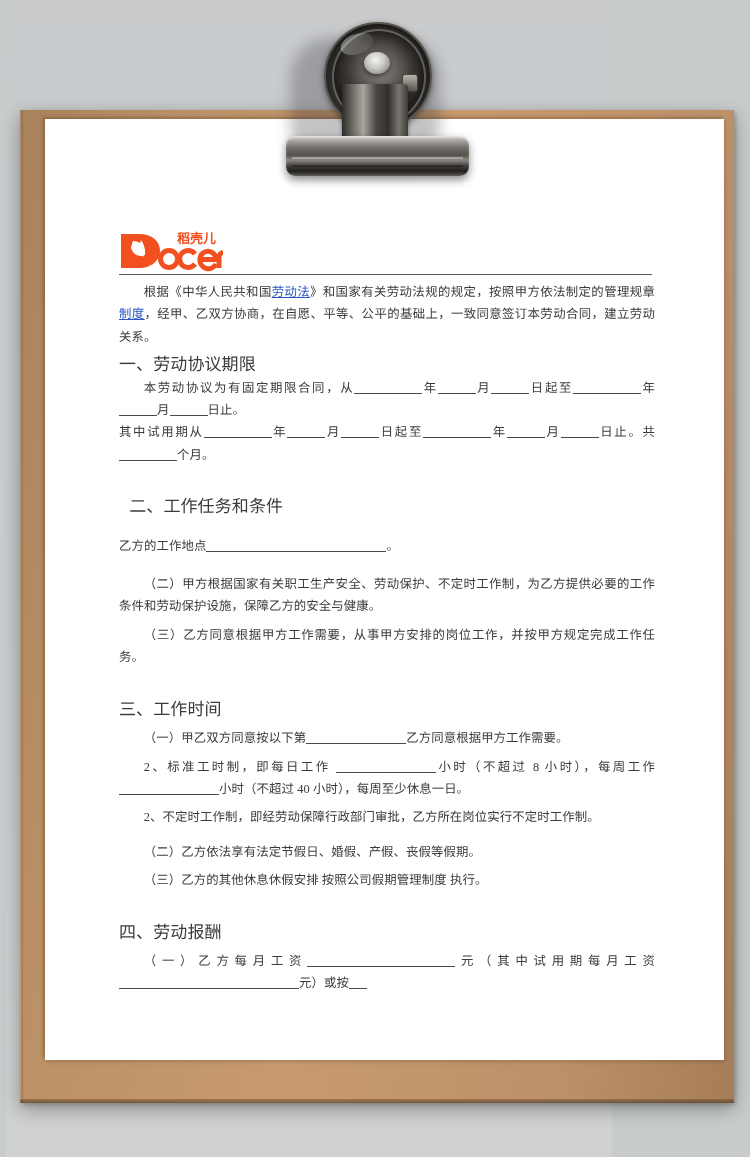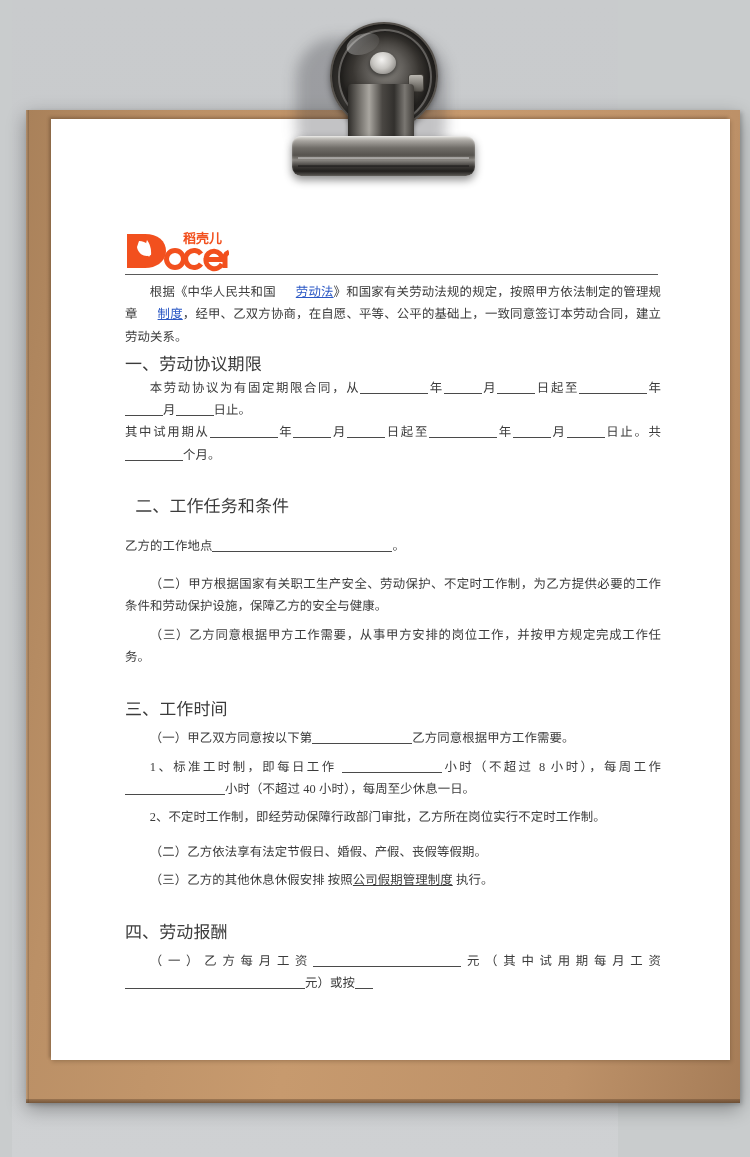--- a/index.html
+++ b/index.html
@@ -11,21 +11,21 @@
     width: 750px;
     height: 1157px;
     overflow: hidden;
     background: #c9cccd;
     font-family: "Liberation Serif", "DejaVu Serif", serif;
   }
 
   
   .scene {
     position: absolute;
-    left: 12px; top: 0;
+    left: 6px; top: 0;
     width: 606px;
     height: 1157px;
     background: linear-gradient(180deg, #c9cbcd 0%, #c7cacc 45%, #cfd1d3 100%);
   }
 
   
   .clipboard {
     position: absolute;
     left: 14px;
     top: 110px;
@@ -213,23 +213,22 @@
     font-size: 17px;
     color: #3b3b3b;
   }
   .gap-sm { height: 6px; }
   .gap-md { height: 16px; }
   .gap-xl { height: 30px; }
 
   .link {
     color: #2a57c4;
     text-decoration: underline;
-    padding-left: 20px;
-  }
-  .ul { text-decoration: underline; }
+  }
+  .ul { }
   .blank {
     display: inline-block;
     border-bottom: 1px solid #4a4a4a;
     vertical-align: -2px;
   }
   .b-sm { width: 38px; }
   .b-md { width: 58px; }
   .b-lg { width: 68px; }
   .b-xl { width: 100px; }
   .b-xxl { width: 148px; }
@@ -295,21 +294,21 @@
     <div class="gap-xl"></div>
 
     <p class="heading">三、工作时间</p>
 
     <div class="gap-sm"></div>
 
     <p class="p-indent"><span>（一）甲乙双方同意按以下第</span><span class="blank b-xl"></span><span>乙方同意根据甲方工作需要。</span></p>
 
     <div class="gap-sm"></div>
 
-    <p class="p-indent"><span>1、标准工时制，即每日工作</span>&nbsp;<span class="blank b-xl"></span><span>小时（不超过 8 小时），每周工作</span><span class="blank b-xl"></span><span>小时（不超过 40 小时），每周至少休息一日。</span></p>
+    <p class="p-indent"><span>2、标准工时制，即每日工作</span>&nbsp;<span class="blank b-xl"></span><span>小时（不超过 8 小时），每周工作</span><span class="blank b-xl"></span><span>小时（不超过 40 小时），每周至少休息一日。</span></p>
 
     <div class="gap-sm"></div>
 
     <p class="p-indent">2、不定时工作制，即经劳动保障行政部门审批，乙方所在岗位实行不定时工作制。</p>
 
     <div class="gap-sm"></div>
 
 
     <div class="gap-sm"></div>
 

